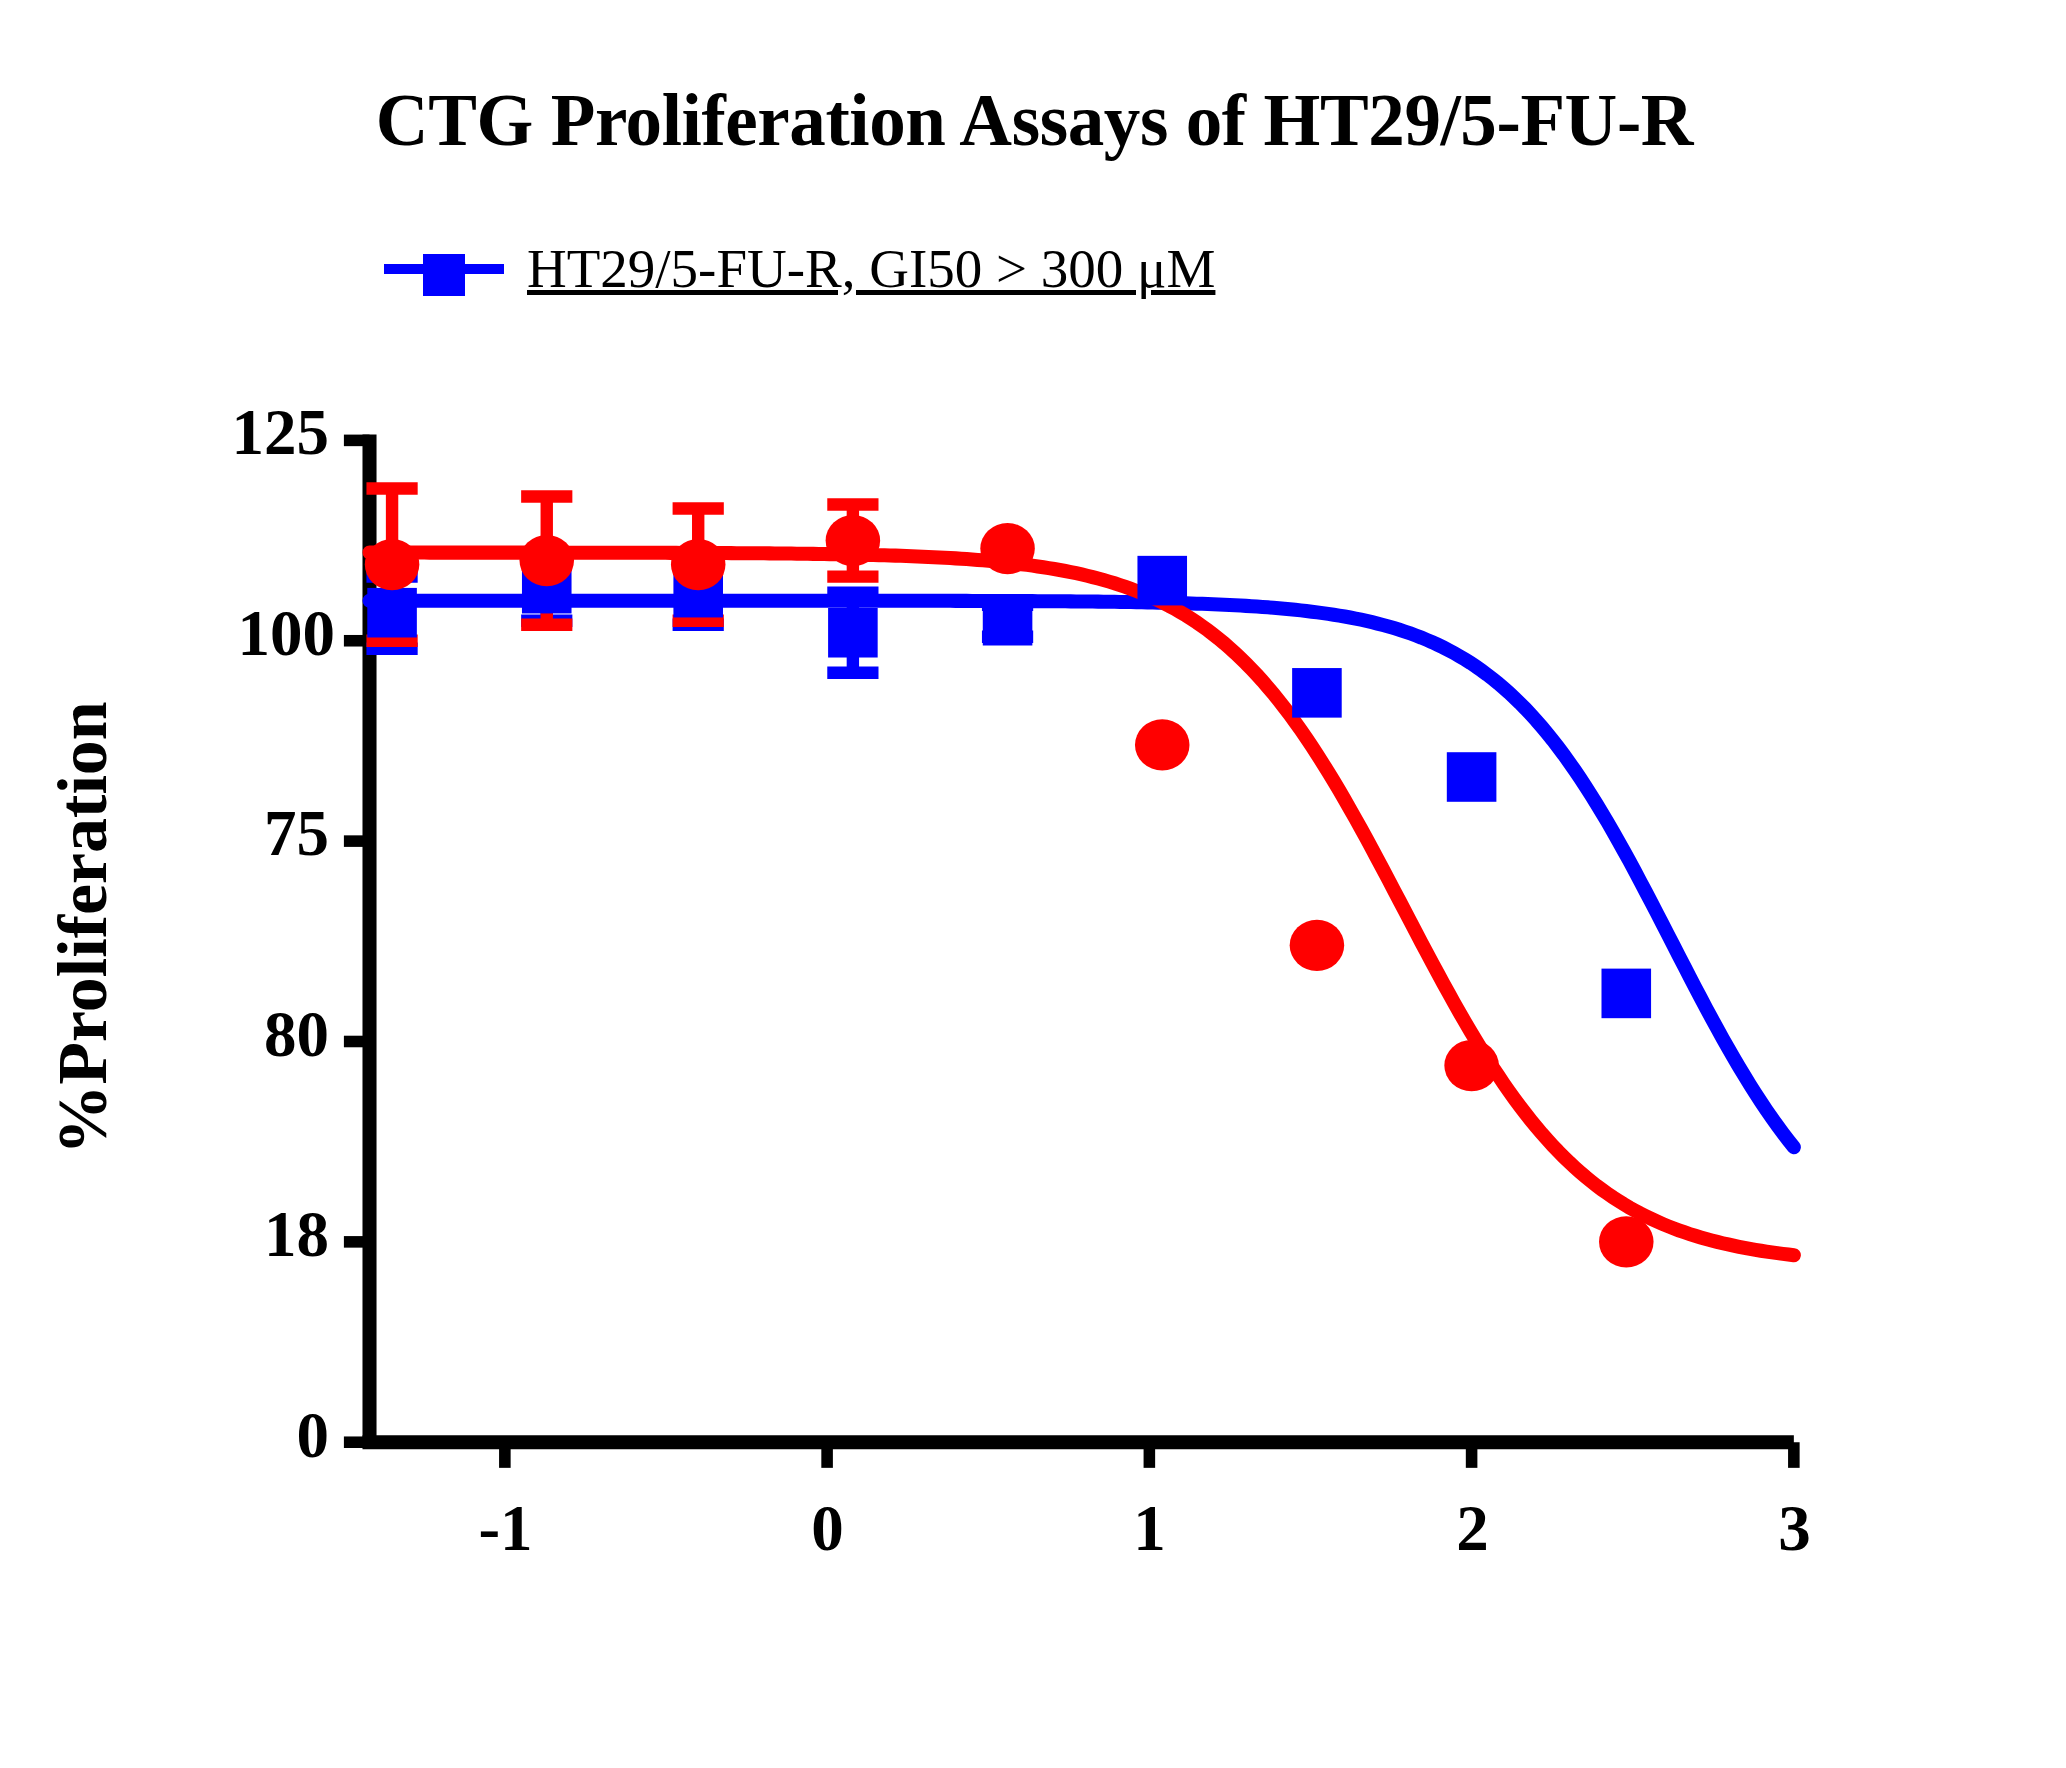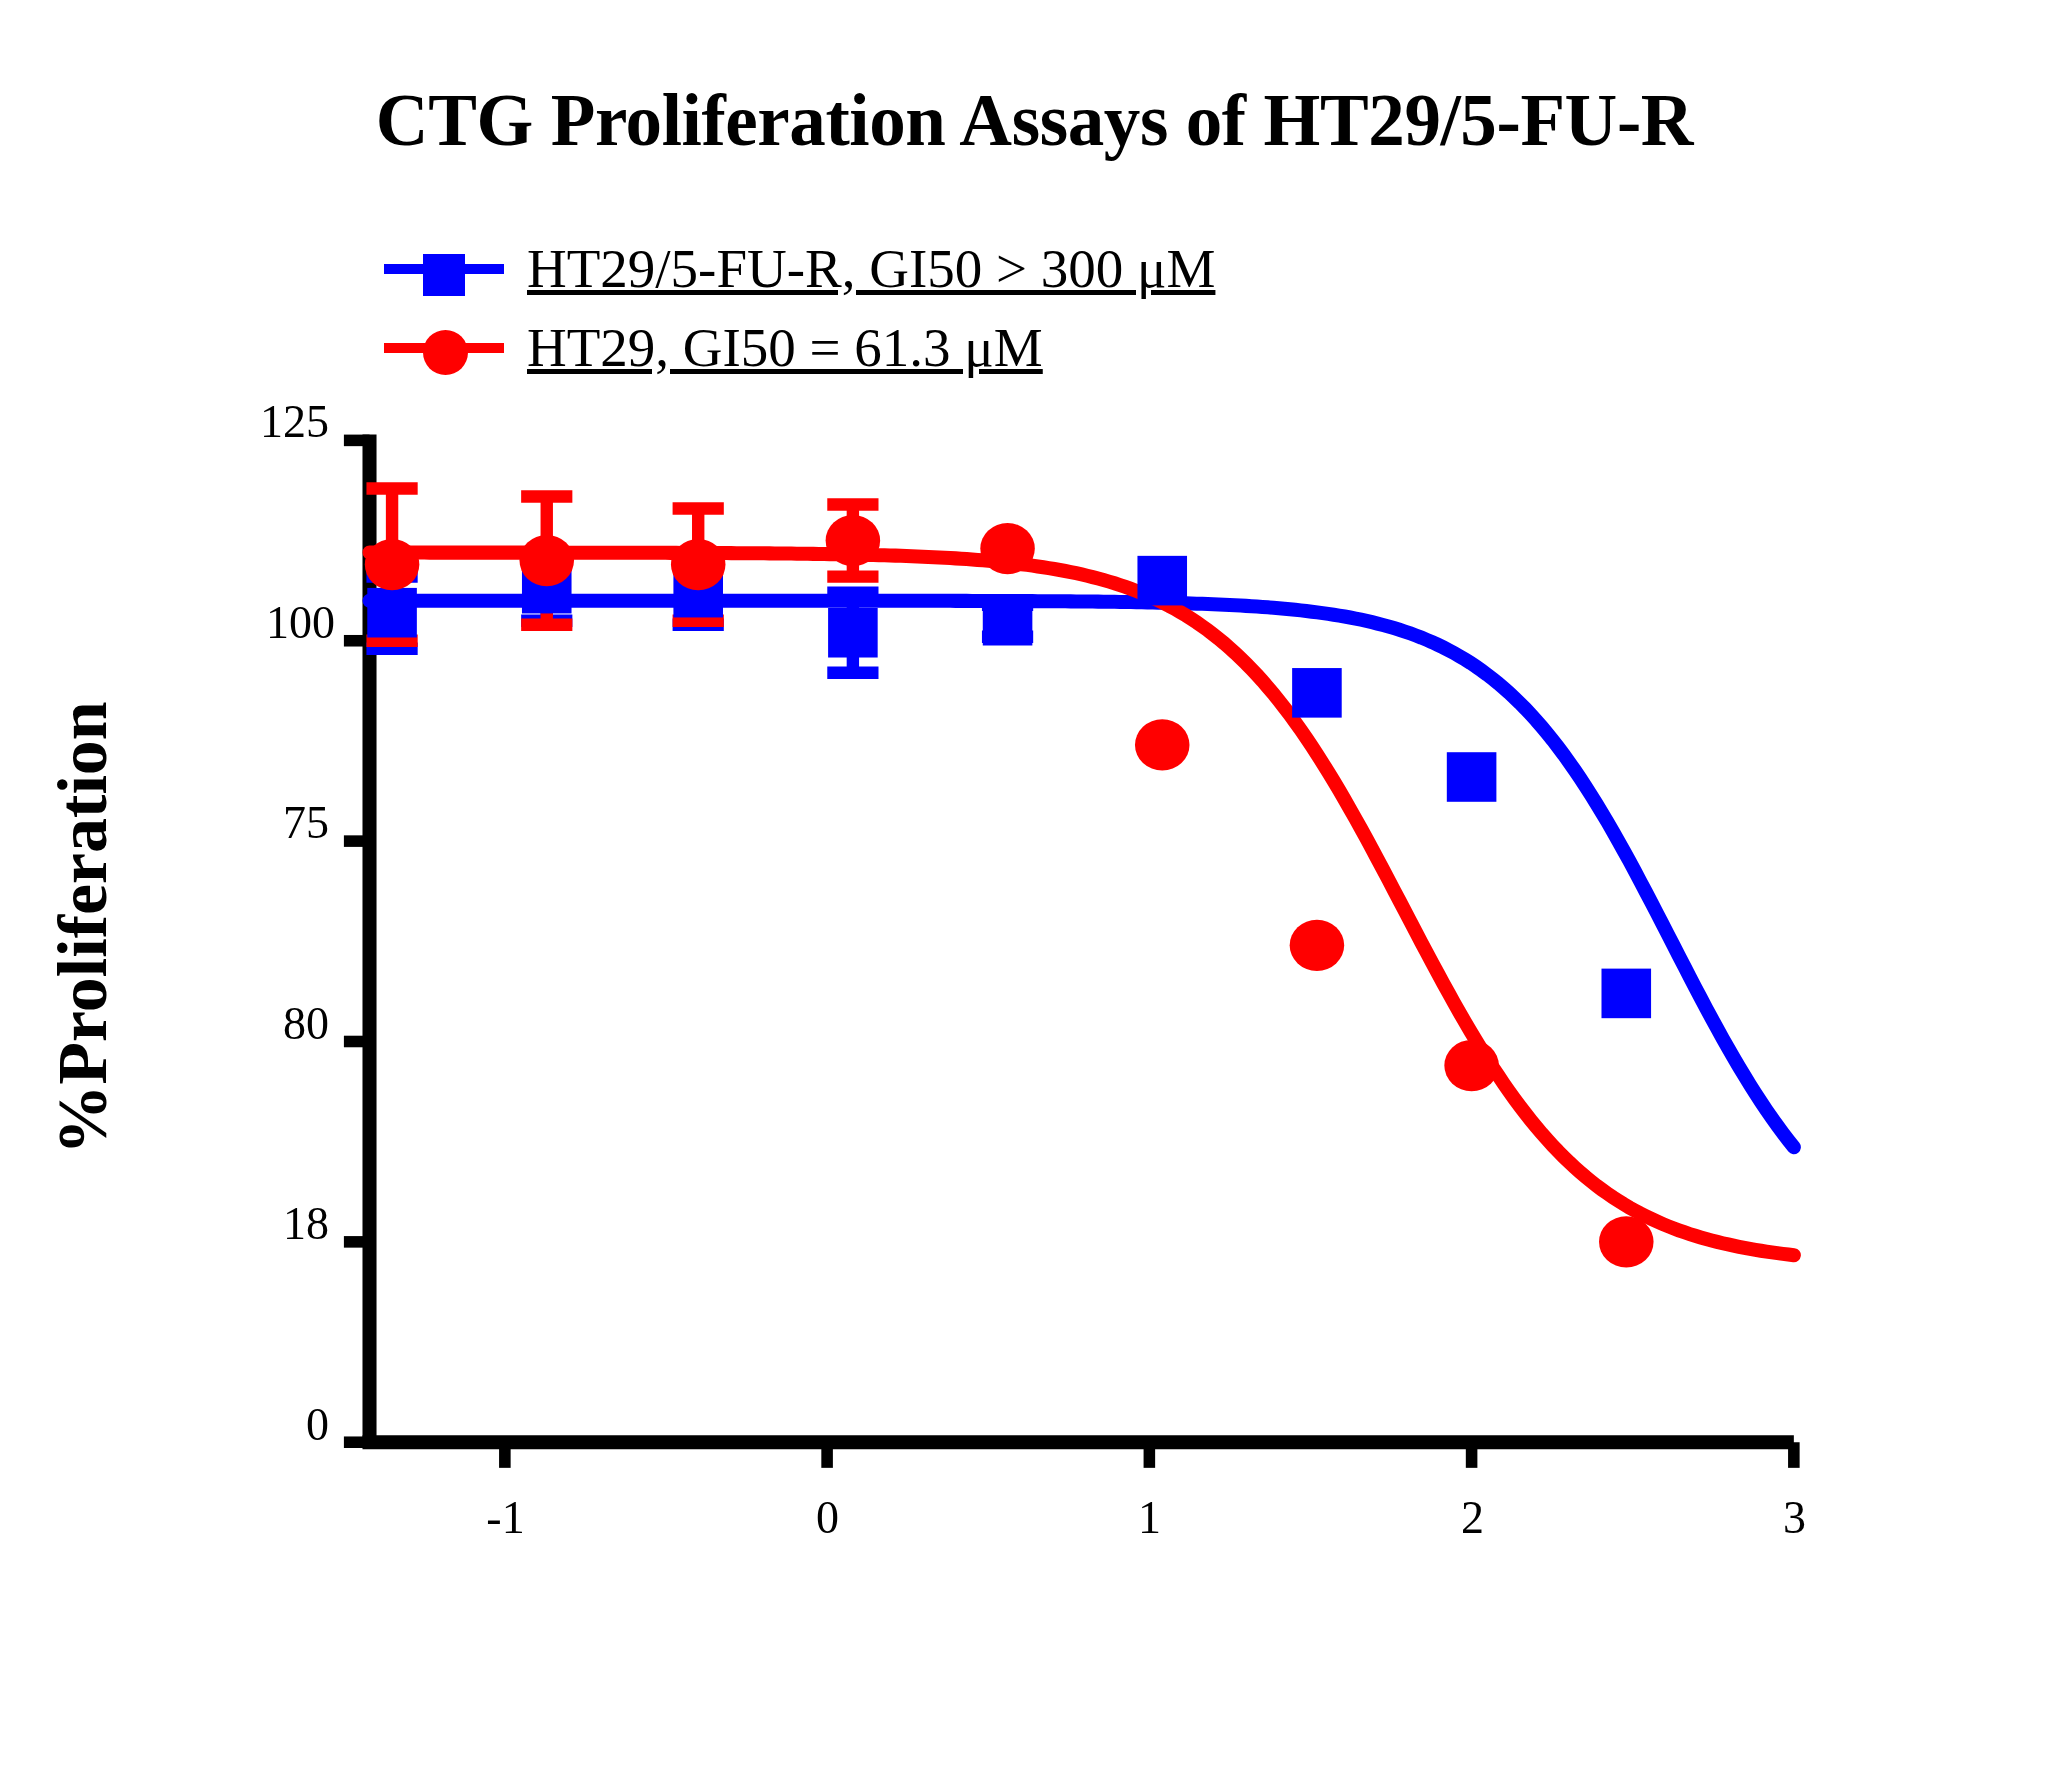--- a/index.html
+++ b/index.html
@@ -60,45 +60,38 @@
   }
   .x-axis-title {
     position:absolute;
     left:289px; top:1603px;
     width:1570px;
     text-align:center;
     font-size:71px;
     font-weight:bold;
     white-space:nowrap;
   }
-  .tick-label { position:absolute; font-size:46px; white-space:nowrap; }
+  .tick-label { position:absolute; font-size:65px; white-space:nowrap;font-weight:bold; }
   .ytick { text-align:right; }
   .xtick { text-align:center; }
 </style>
 </head>
 <body>
 
 <div id="figure">
 
   <div class="chart-title">CTG Proliferation Assays of HT29/5-FU-R</div>
 
   <div class="legend">
     <div class="legend-row">
       <span class="legend-key">
         <span class="legend-line blue"></span>
         <span class="legend-marker-sq"></span>
       </span>
       <span class="legend-label">HT29/5-FU-R, GI50 &gt; 300 μM</span>
-    </div>
-    <div class="legend-row">
-      <span class="legend-key">
-        <span class="legend-line red"></span>
-        <span class="legend-marker-ci"></span>
-      </span>
-      <span class="legend-label">HT29, GI50 = 61.3 μM</span>
     </div>
   </div>
 
   <div class="y-axis-title">%Proliferation</div>
 
   <svg id="plot" width="2069" height="1769" viewBox="0 0 5008 4280" style="position:absolute;left:0;top:0;">
     <g>
       <line id="yaxis" stroke="#000" stroke-width="34" x1="894.4000000000001" x2="894.4000000000001" y1="1051" y2="3490"></line>
       <line id="xaxis" stroke="#000" stroke-width="34" x1="877.4000000000001" x2="4342" y1="3490" y2="3490"></line>
     </g>

